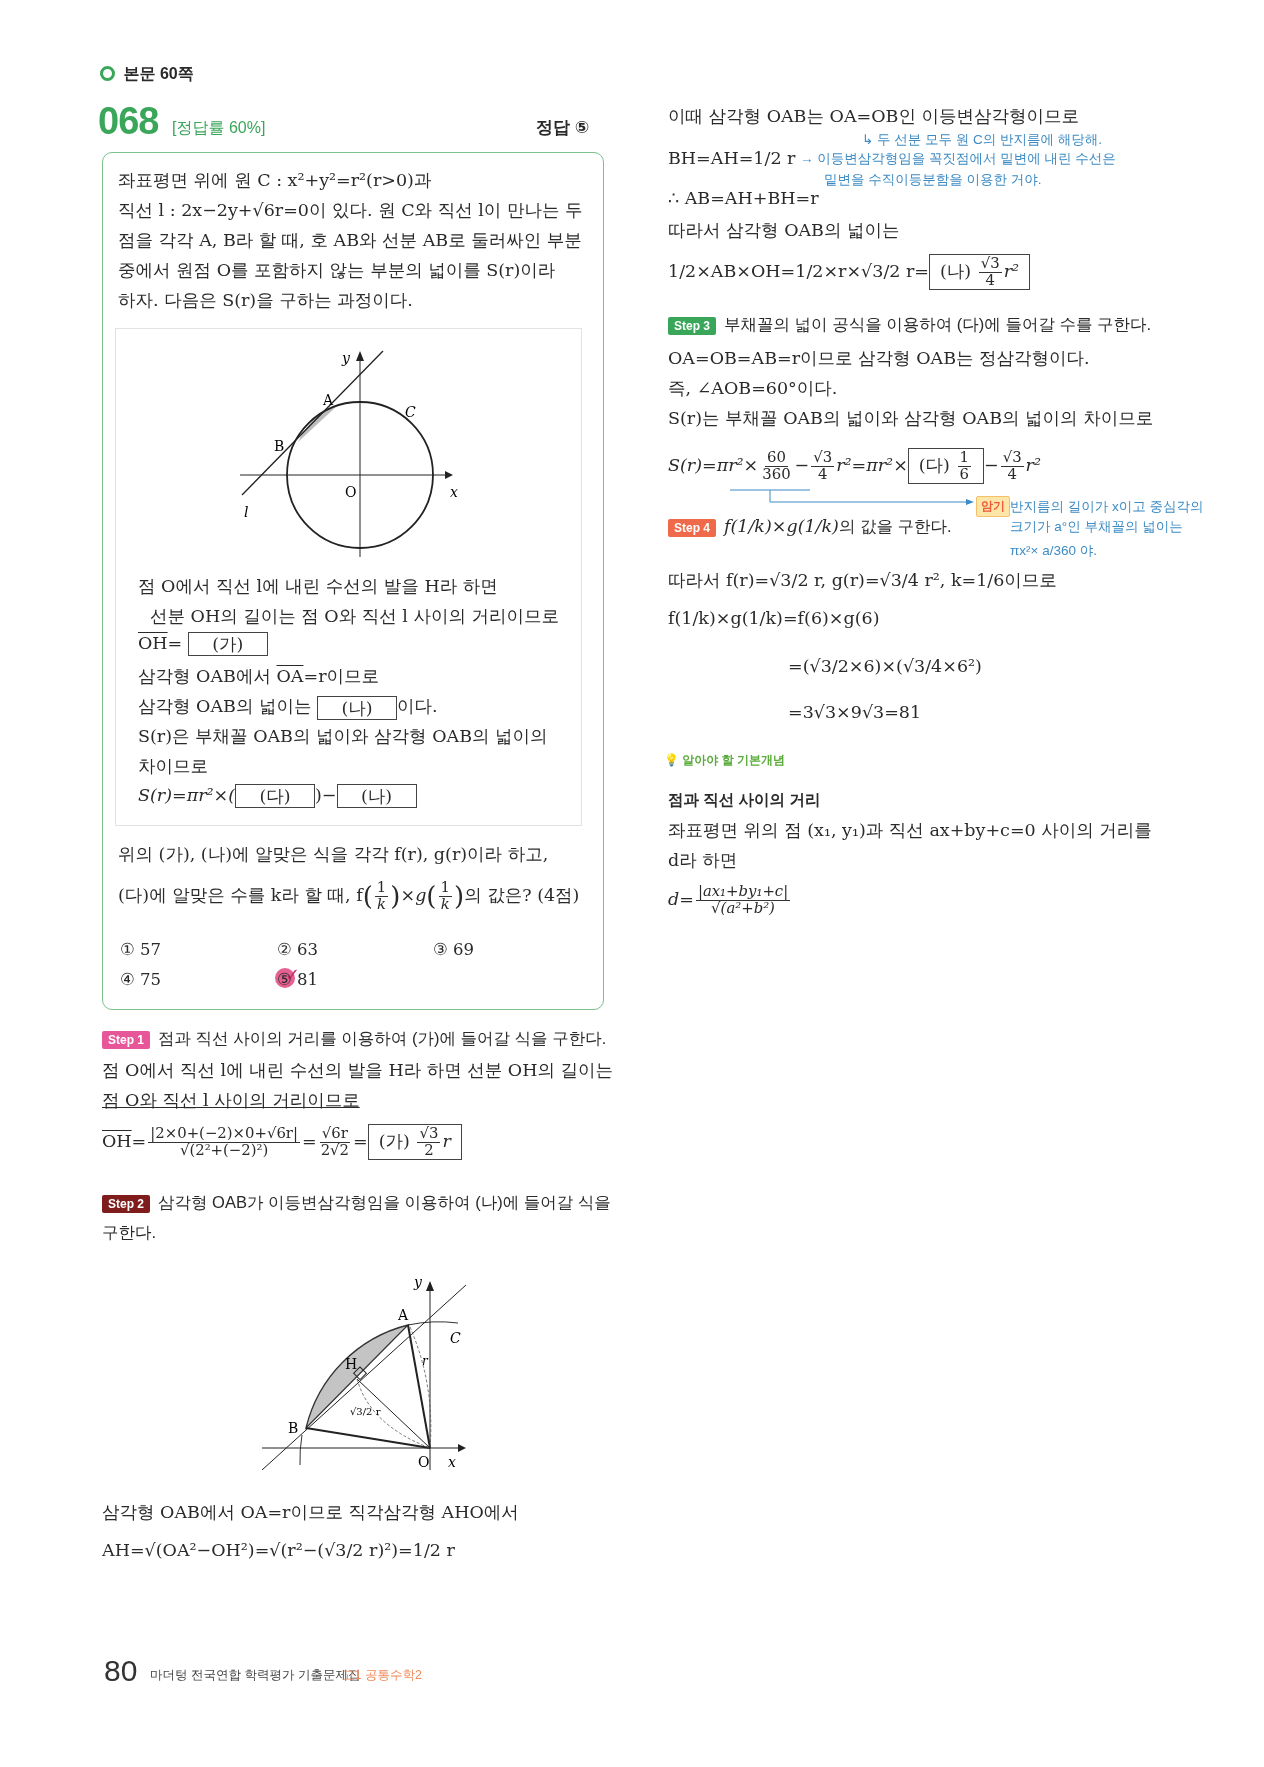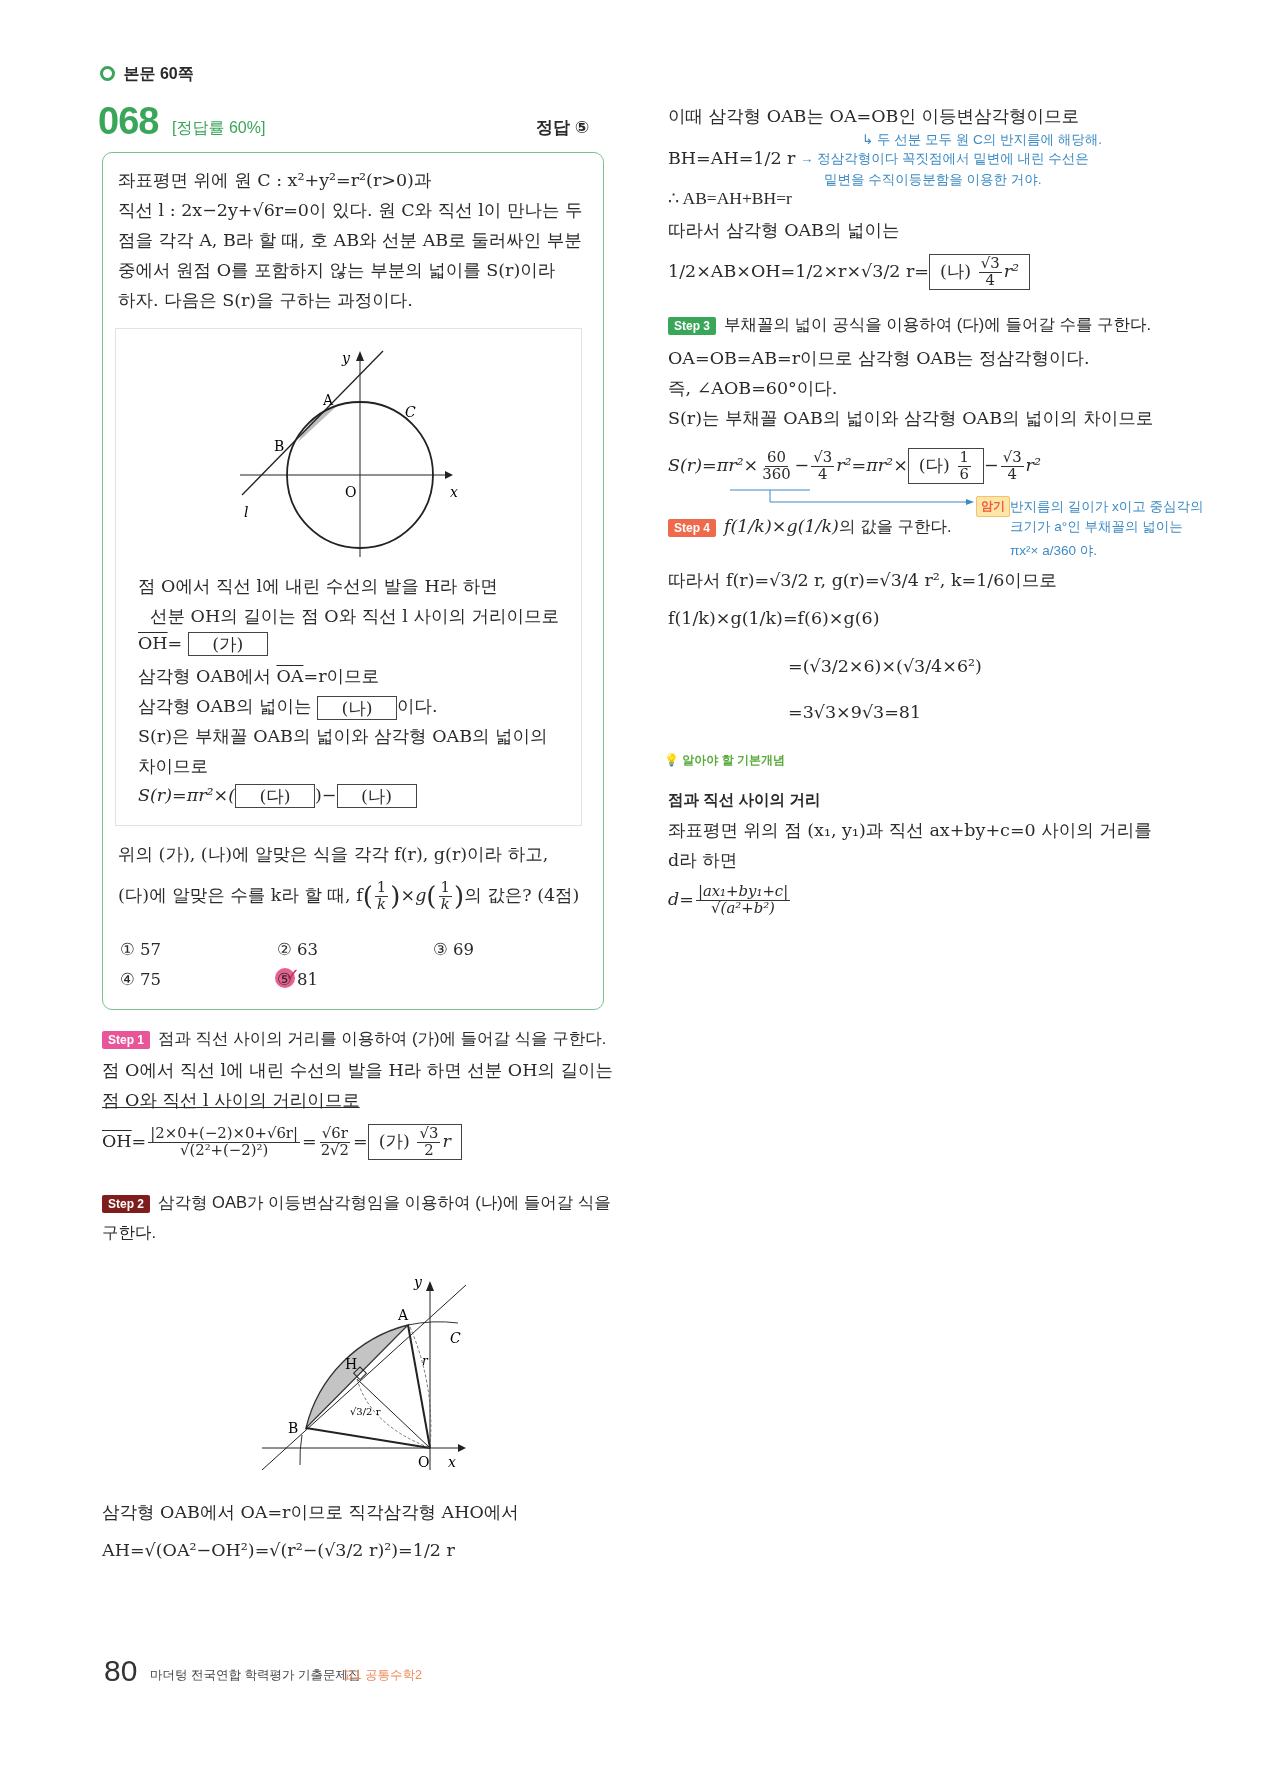--- a/index.html
+++ b/index.html
@@ -154,24 +154,24 @@
 
 <div class="line" style="left:102px;top:1500px;">삼각형 OAB에서 OA=r이므로 직각삼각형 AHO에서</div>
 <div class="line" style="left:102px;top:1540px;">AH=√(OA²−OH²)=√(r²−(√3/2 r)²)=1/2 r</div>
 
 <div class="line" style="left:668px;top:104px;">이때 삼각형 OAB는 OA=OB인 이등변삼각형이므로</div>
 <div class="abs note" style="left:862px;top:131px;">
   <span>↳ </span><span>두 선분 모두 원 C의 반지름에 해당해.</span>
 </div>
 <div class="line" style="left:668px;top:148px;">BH=AH=1/2 r</div>
 <div class="abs note" style="left:800px;top:150px;">
-  <span>→ </span><span>정삼각형이다 꼭짓점에서 밑변에 내린 수선은</span>
+  <span>→ </span><span>이등변삼각형임을 꼭짓점에서 밑변에 내린 수선은</span>
 </div>
 <div class="abs note" style="left:824px;top:171px;">밑변을 수직이등분함을 이용한 거야.</div>
-<div class="line" style="left:668px;top:188px;font-family:Liberation Serif, serif;">∴ AB=AH+BH=r</div>
+<div class="line" style="left:668px;top:188px;">∴ AB=AH+BH=r</div>
 <div class="line" style="left:668px;top:218px;">따라서 삼각형 OAB의 넓이는</div>
 <div class="line" style="left:668px;top:254px;">
   <span>1/2×AB×OH=1/2×r×√3/2 r=</span><span class="boxed"><span>(나)</span> <span class="frac">
         <span class="num">√3</span>
         <span class="den">4</span>
       </span><span class="it">r²</span></span>
 </div>
 
 <div class="line" style="left:668px;top:314px;">
   <span class="step-badge" style="background:#3aa65a;">Step 3</span><span class="step-title">부채꼴의 넓이 공식을 이용하여 (다)에 들어갈 수를 구한다.</span>

